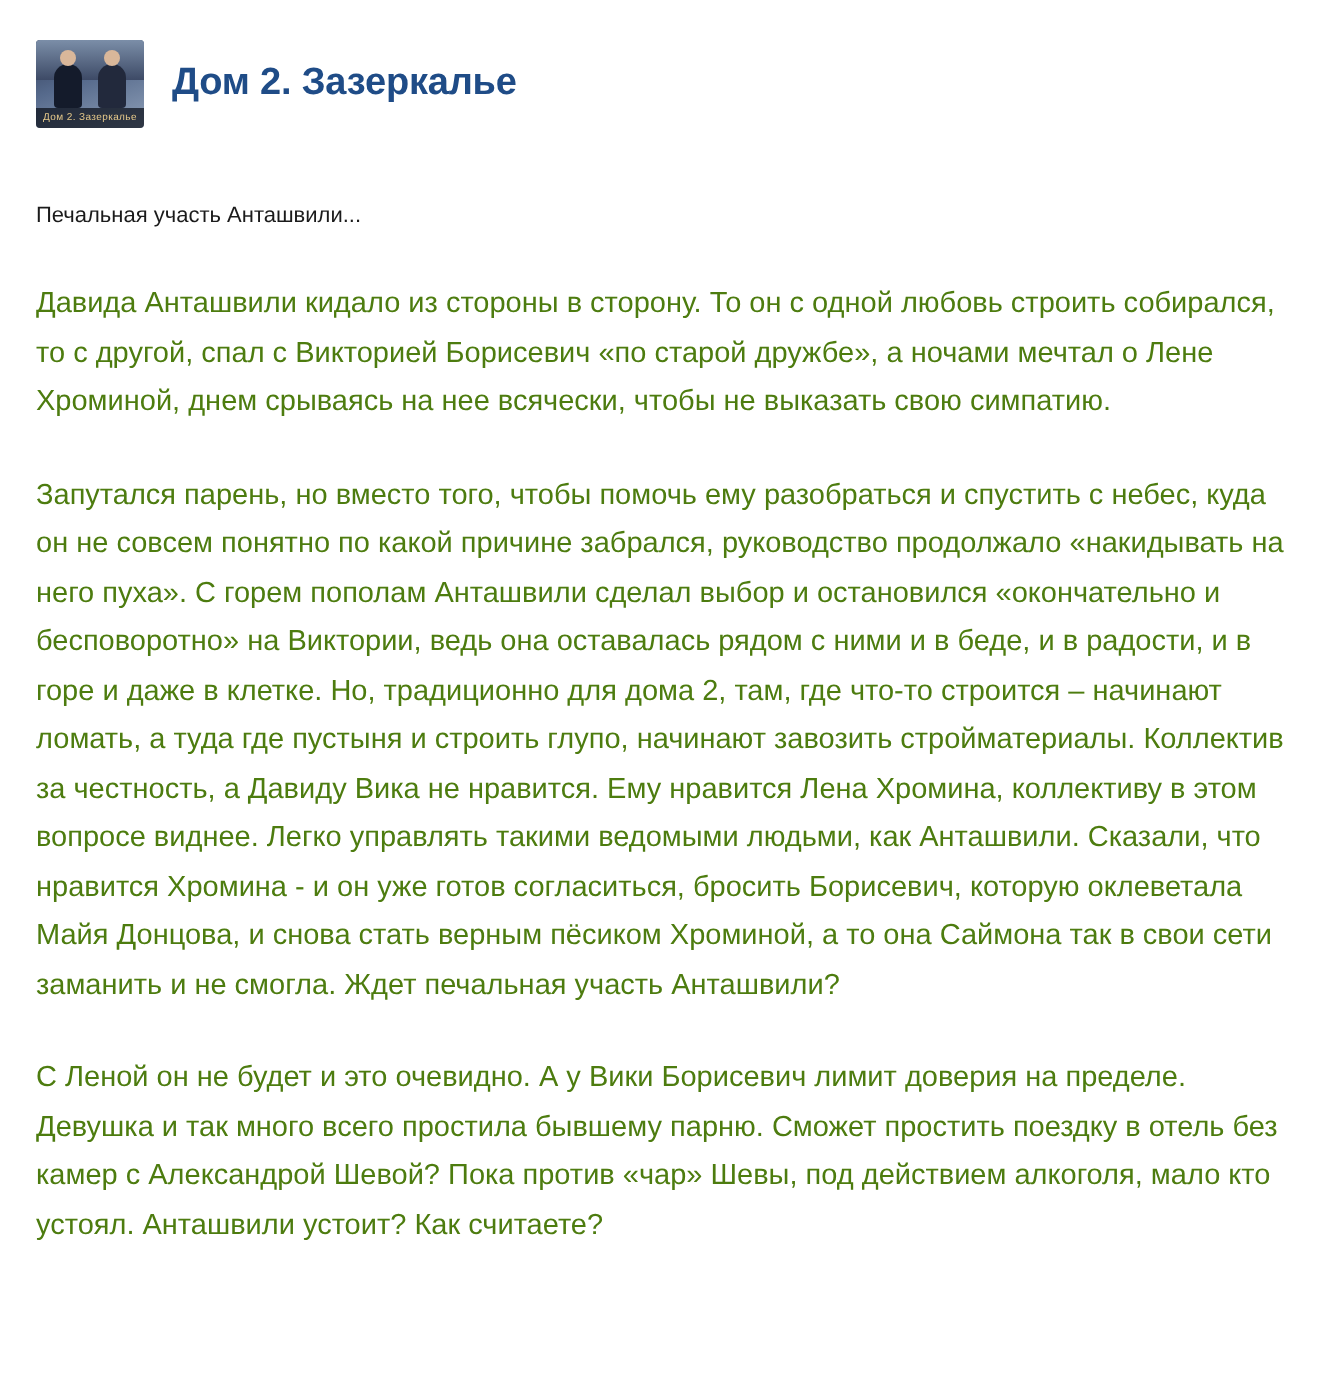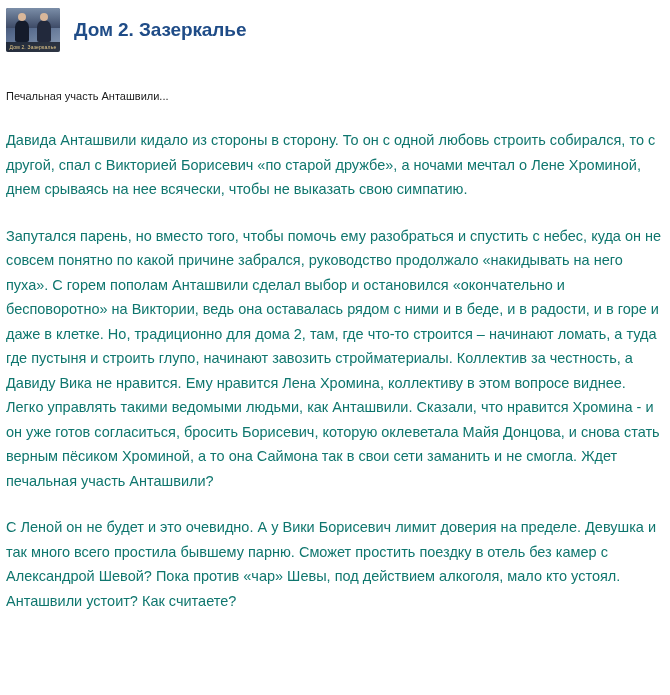--- a/index.html
+++ b/index.html
@@ -12,21 +12,21 @@
     background: #ffffff;
     font-family: "Liberation Sans", sans-serif;
     color: #1b1b1b;
     overflow: hidden;
   }
   .page {
     width: 670px;
     height: 695px;
     position: relative;
     box-sizing: border-box;
-    padding: 0;
+    padding: 12px;
   }
   .header {
     display: flex;
     align-items: center;
     padding: 8px 0 0 6px;
     height: 52px;
     box-sizing: border-box;
   }
   .logo {
     width: 54px;
@@ -91,21 +91,21 @@
   .lead {
     font-size: 11px;
     line-height: 20px;
     margin: 34px 0 0 0;
   }
   p.body-text {
     font-size: 14.5px;
     line-height: 24.5px;
     margin: 22px 0 0 0;
     text-align: left;
-    color: #0f766e;
+    color: #4d7c0f;
   }
 </style>
 </head>
 <body>
 
 <div class="page">
 
   <div class="header">
     <div class="logo">
       <div class="sky"></div>

